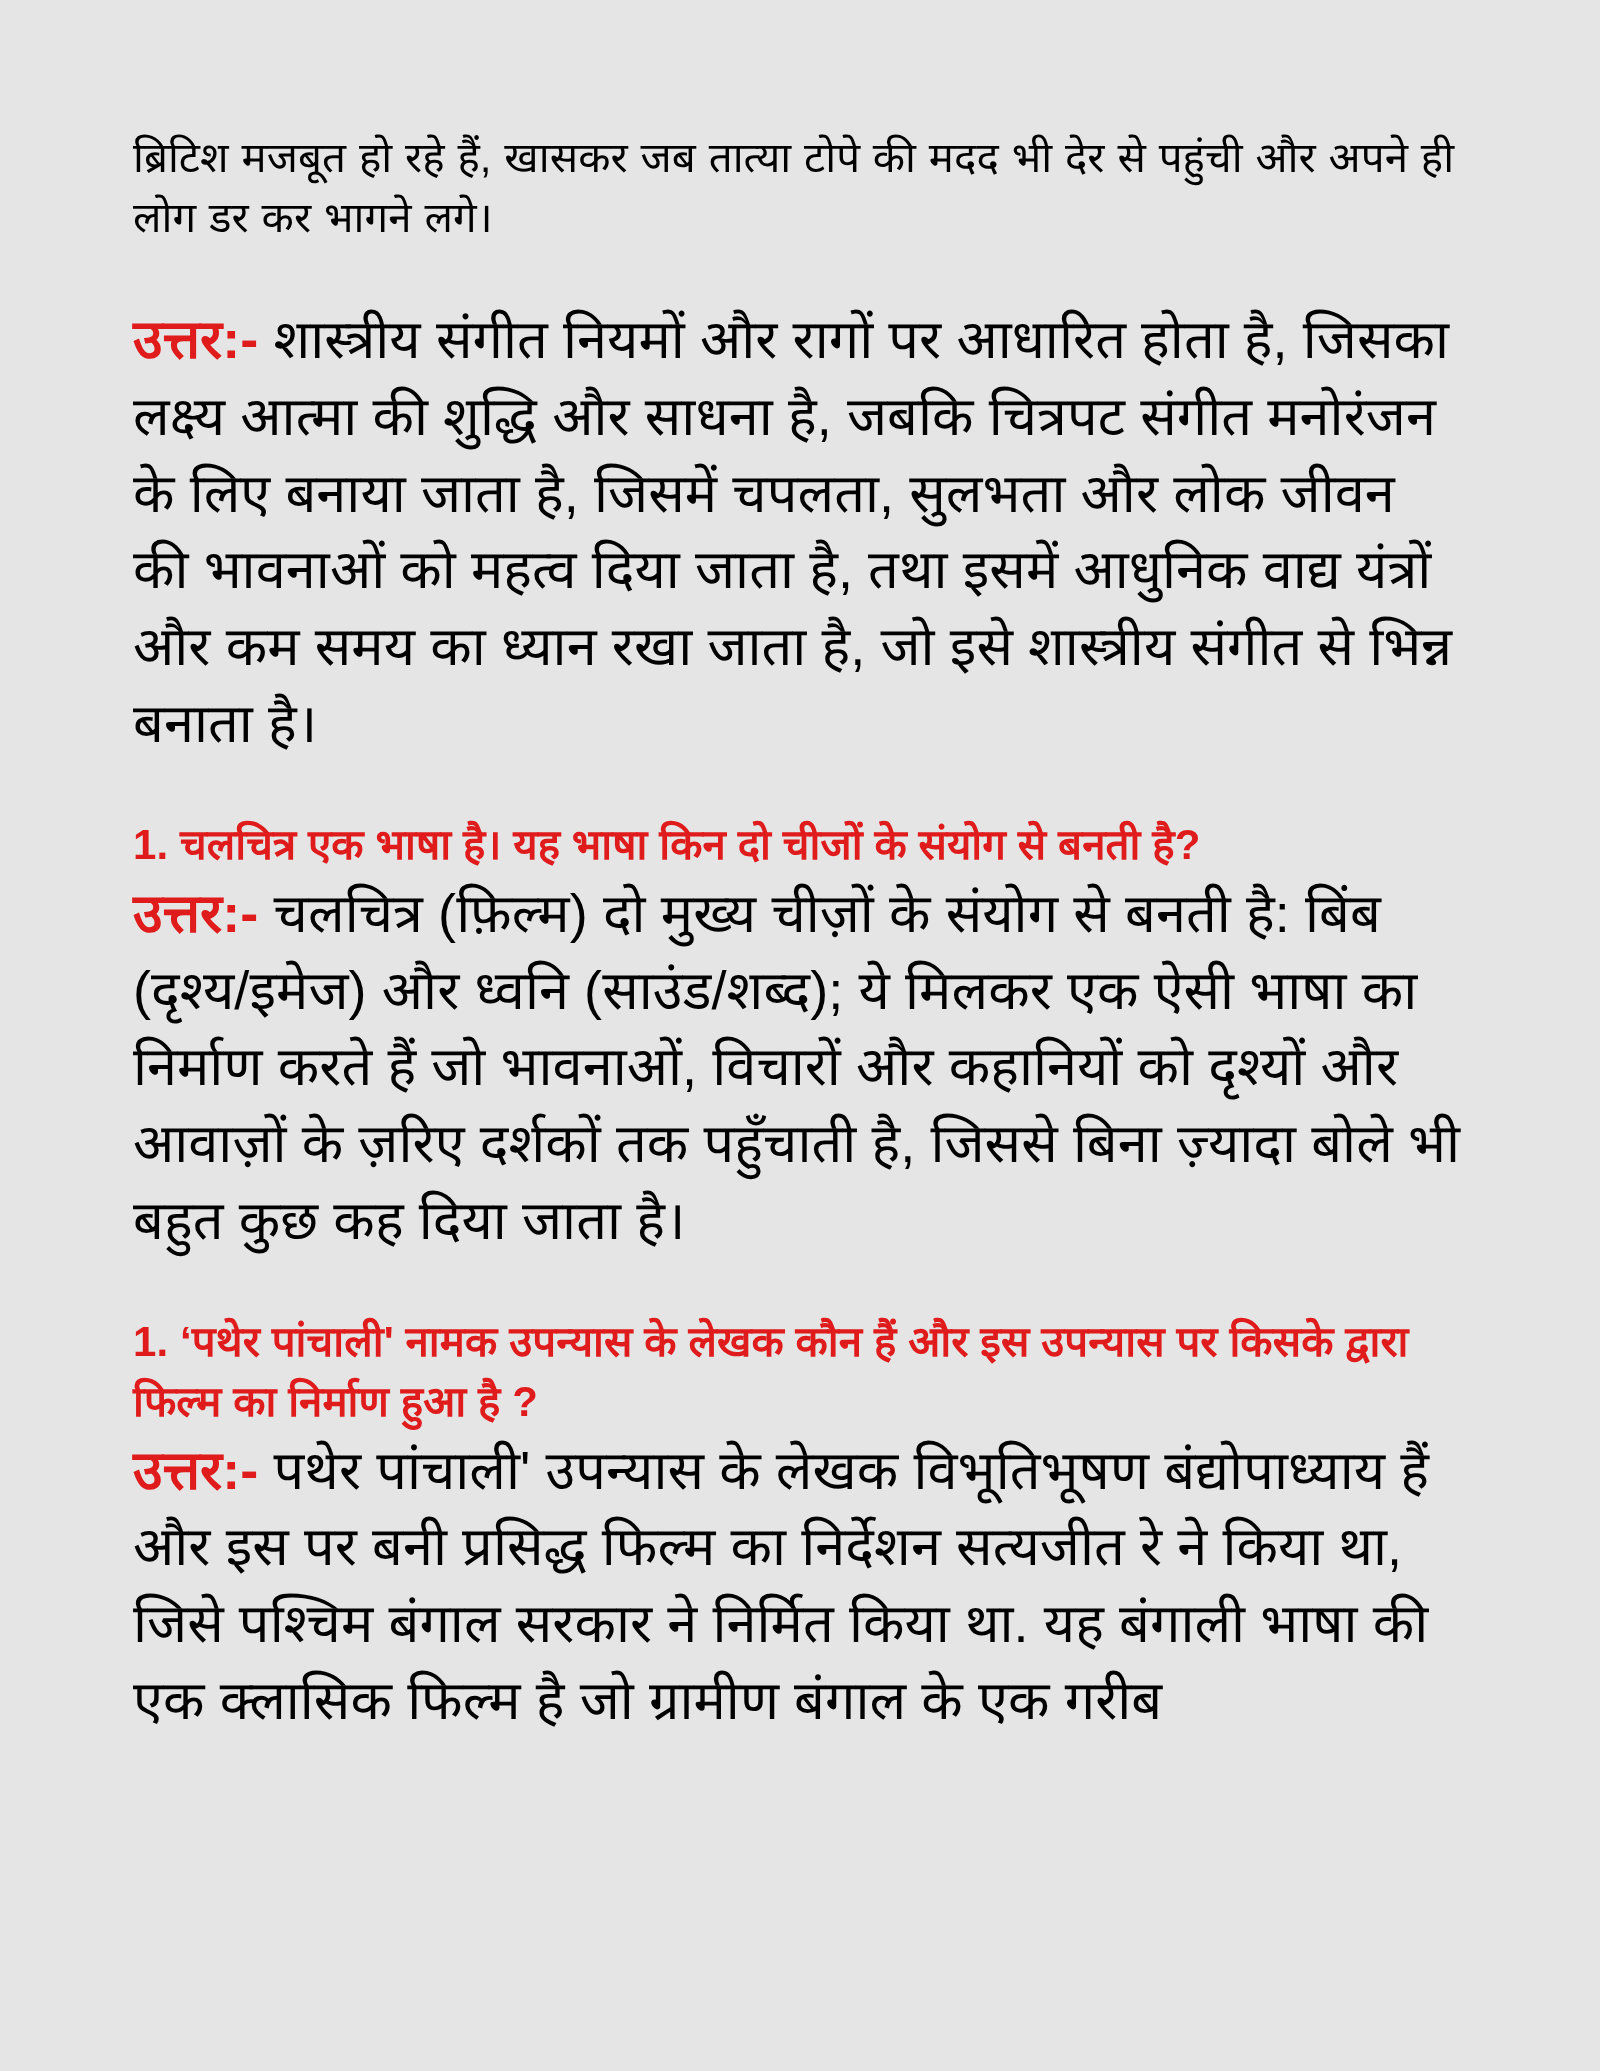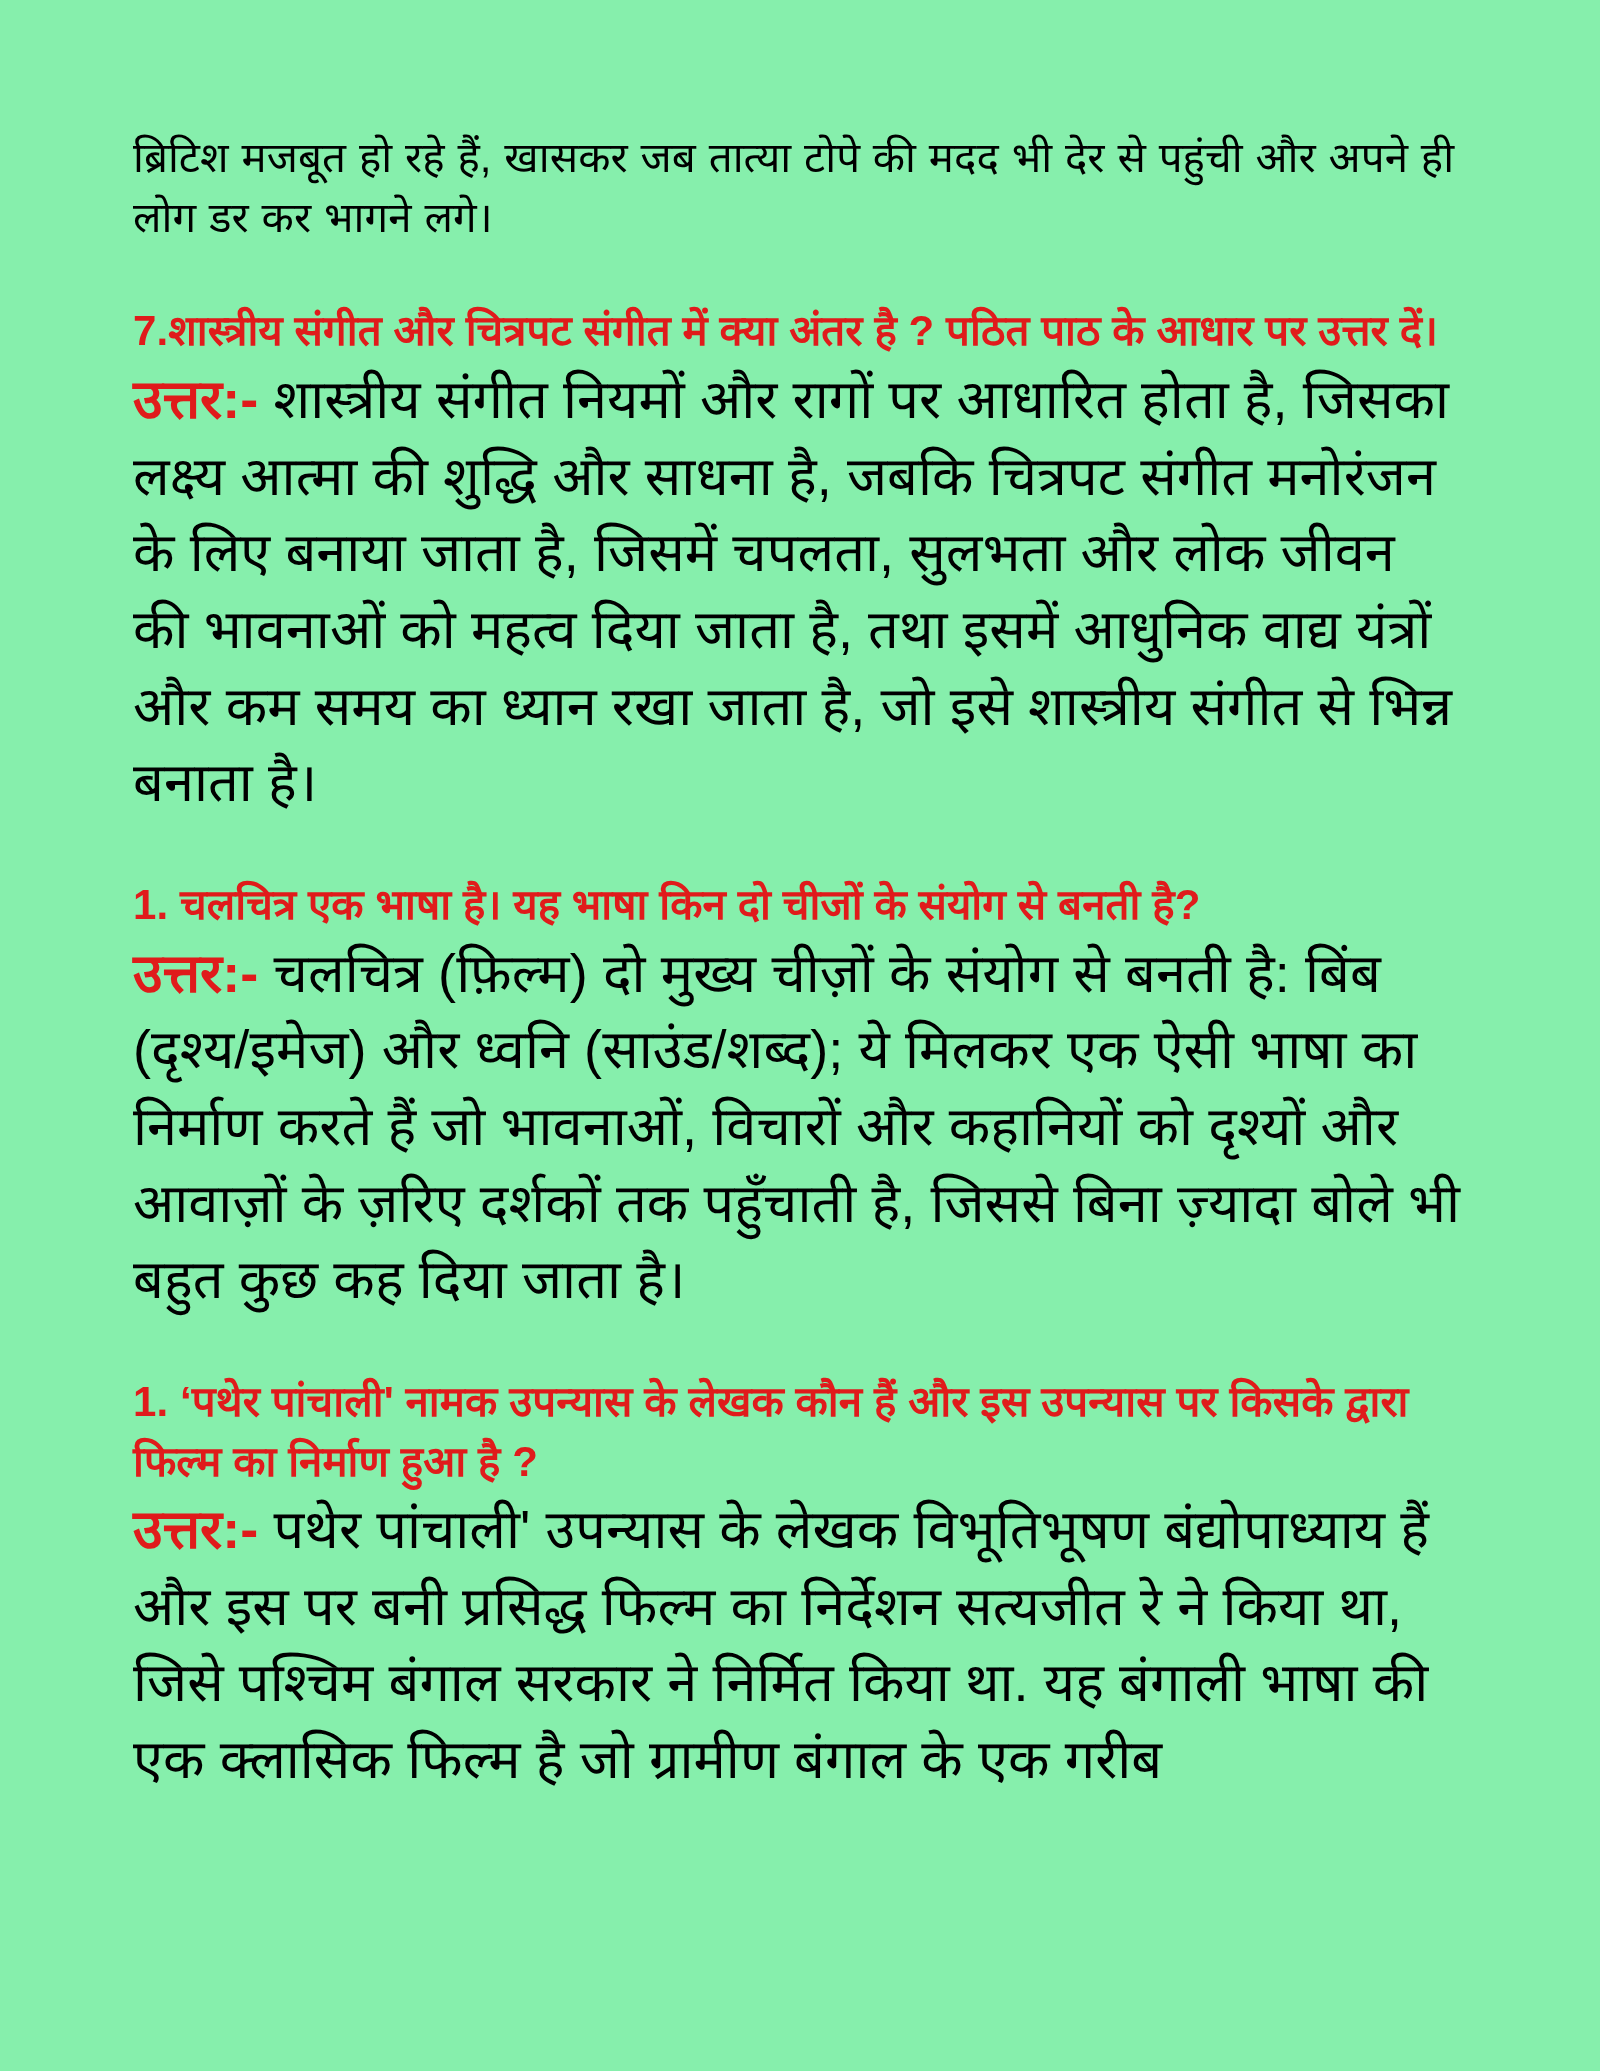--- a/index.html
+++ b/index.html
@@ -8,21 +8,21 @@
     padding: 0;
     background: #ffffff;
   }
   body {
     font-family: "Liberation Sans", "DejaVu Sans", sans-serif;
   }
   .page {
     position: relative;
     width: 1600px;
     height: 2071px;
-    background: #86efac;
+    background: #e5e5e5;
     margin: 0 auto;
     overflow: hidden;
     box-sizing: border-box;
   }
   .content {
     position: absolute;
     left: 133px;
     top: 128px;
     width: 1330px;
   }
@@ -72,21 +72,20 @@
 </style>
 </head>
 <body>
 
 <div class="page">
   <div class="content">
 
     <p class="para">ब्रिटिश मजबूत हो रहे हैं, खासकर जब तात्या टोपे की मदद भी देर से पहुंची और अपने ही लोग डर कर भागने लगे।</p>
 
     <div class="q-block first-q">
-      <p class="question">7.शास्त्रीय संगीत और चित्रपट संगीत में क्या अंतर है ? पठित पाठ के आधार पर उत्तर दें।</p>
       <p class="answer">
         <span class="ans-label">उत्तर:- </span><span class="ans-body">शास्त्रीय संगीत नियमों और रागों पर आधारित होता है, जिसका लक्ष्य आत्मा की शुद्धि और साधना है, जबकि चित्रपट संगीत मनोरंजन के लिए बनाया जाता है, जिसमें चपलता, सुलभता और लोक जीवन की भावनाओं को महत्व दिया जाता है, तथा इसमें आधुनिक वाद्य यंत्रों और कम समय का ध्यान रखा जाता है, जो इसे शास्त्रीय संगीत से भिन्न बनाता है।</span>
       </p>
     </div>
 
     <div class="q-block">
       <p class="question">1. चलचित्र एक भाषा है। यह भाषा किन दो चीजों के संयोग से बनती है?</p>
       <p class="answer">
         <span class="ans-label">उत्तर:- </span><span class="ans-body">चलचित्र (फ़िल्म) दो मुख्य चीज़ों के संयोग से बनती है: बिंब (दृश्य/इमेज) और ध्वनि (साउंड/शब्द); ये मिलकर एक ऐसी भाषा का निर्माण करते हैं जो भावनाओं, विचारों और कहानियों को दृश्यों और आवाज़ों के ज़रिए दर्शकों तक पहुँचाती है, जिससे बिना ज़्यादा बोले भी बहुत कुछ कह दिया जाता है।</span>
       </p>

